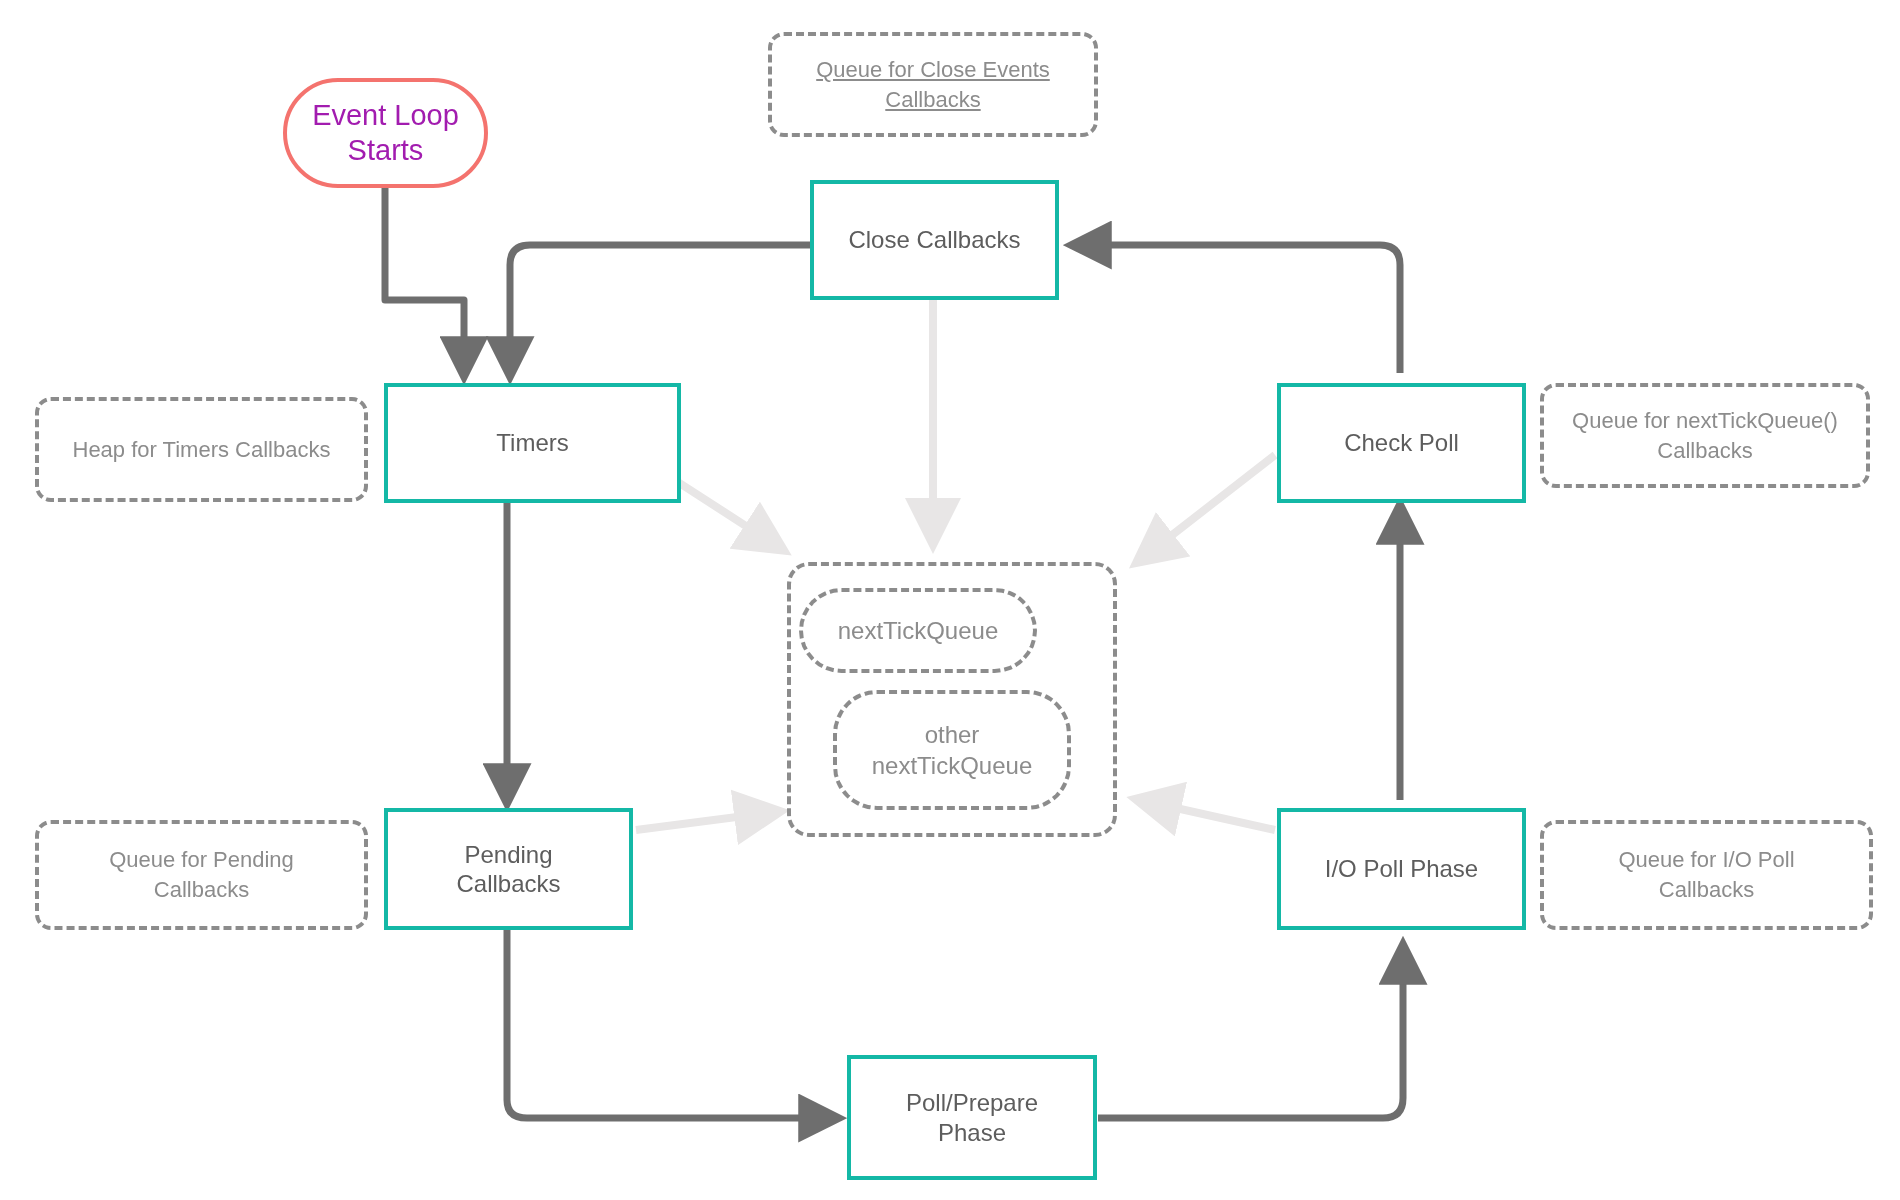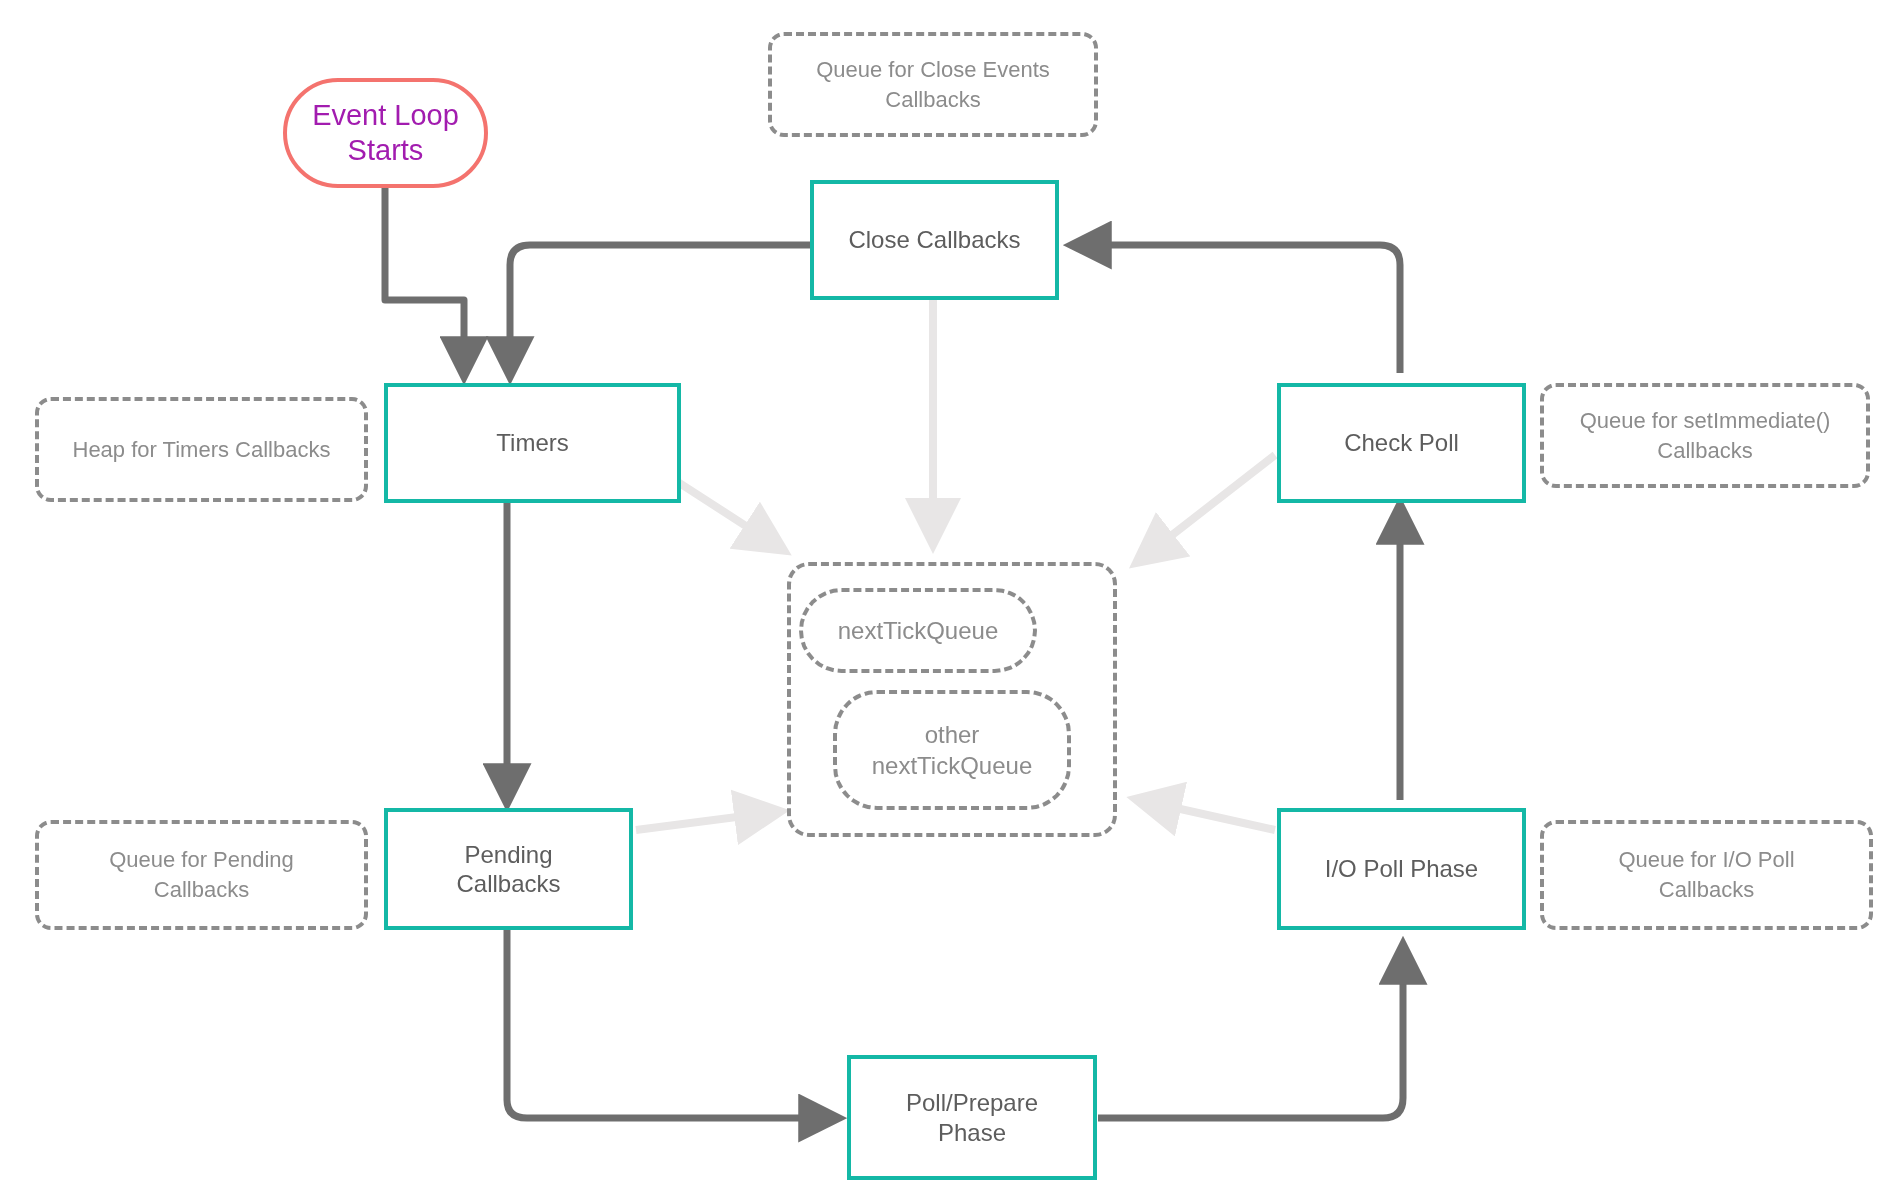--- a/index.html
+++ b/index.html
@@ -125,21 +125,21 @@
 
       <path d="M 1400 373 L 1400 265 Q 1400 245 1380 245 L 1075 245" marker-end="url(#arrow-solid)"></path>
     </g>
   </svg>
 
   <div class="node start-node" style="left:283px; top:78px; width:205px; height:110px;">
     <span class="lbl">Event Loop
 Starts</span>
   </div>
 
-  <div class="node note-box" style="left:768px; top:32px; width:330px; height:105px;">
+  <div class="node note-box" style="left:768px; top:32px; width:330px; height:105px;text-decoration:underline;">
     <span class="lbl">Queue for Close Events
 Callbacks</span>
   </div>
 
   <div class="node phase-box" style="left:810px; top:180px; width:249px; height:120px;">
     <span class="lbl">Close Callbacks</span>
   </div>
 
   <div class="node note-box" style="left:35px; top:397px; width:333px; height:105px;">
     <span class="lbl">Heap for Timers Callbacks</span>
@@ -147,21 +147,21 @@
 
   <div class="node phase-box" style="left:384px; top:383px; width:297px; height:120px;">
     <span class="lbl">Timers</span>
   </div>
 
   <div class="node phase-box" style="left:1277px; top:383px; width:249px; height:120px;">
     <span class="lbl">Check Poll</span>
   </div>
 
   <div class="node note-box" style="left:1540px; top:383px; width:330px; height:105px;">
-    <span class="lbl">Queue for setImmediate()
+    <span class="lbl">Queue for nextTickQueue()
 Callbacks</span>
   </div>
 
   <div class="micro-container" style="left:787px; top:562px; width:330px; height:275px;"></div>
 
   <div class="micro-pill" style="left:799px; top:588px; width:238px; height:85px;">
     <span class="lbl">nextTickQueue</span>
   </div>
 
   <div class="micro-pill" style="left:833px; top:690px; width:238px; height:120px;">

